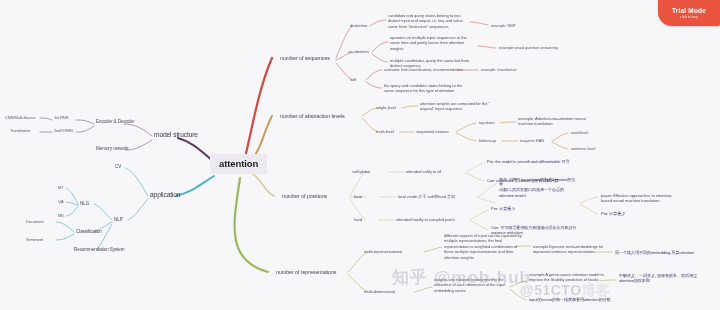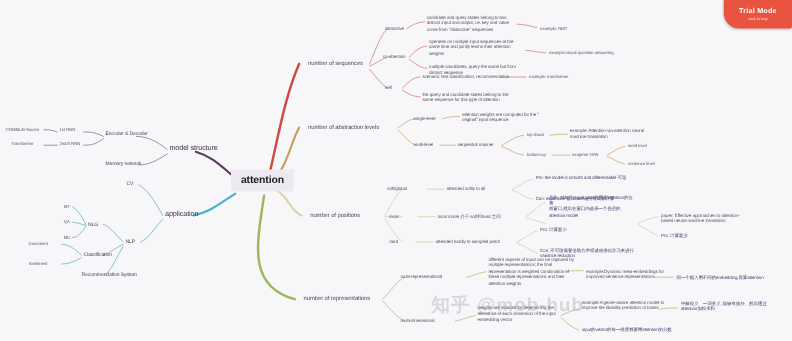--- a/index.html
+++ b/index.html
@@ -344,14 +344,15 @@
   <div class="node n-cn" style="left:617px; top:272px; width:98px;">中解歧义、一词多义, 能够有效补、然后通过
 attention加权求和</div>
   <div class="node n-cn" style="left:527px; top:296px;">input的vector的每一维度都要用attention的分数</div>
 
   <div id="trial-badge">
     <div class="tb-title">Trial Mode</div>
     <div class="tb-sub">click to buy</div>
   </div>
 
   <div class="watermark" id="wm-zhihu">知乎 @mob-hub</div>
+  <div class="watermark" id="wm-51cto">@51CTO博客</div>
 
 </div>
 
 </body></html>

